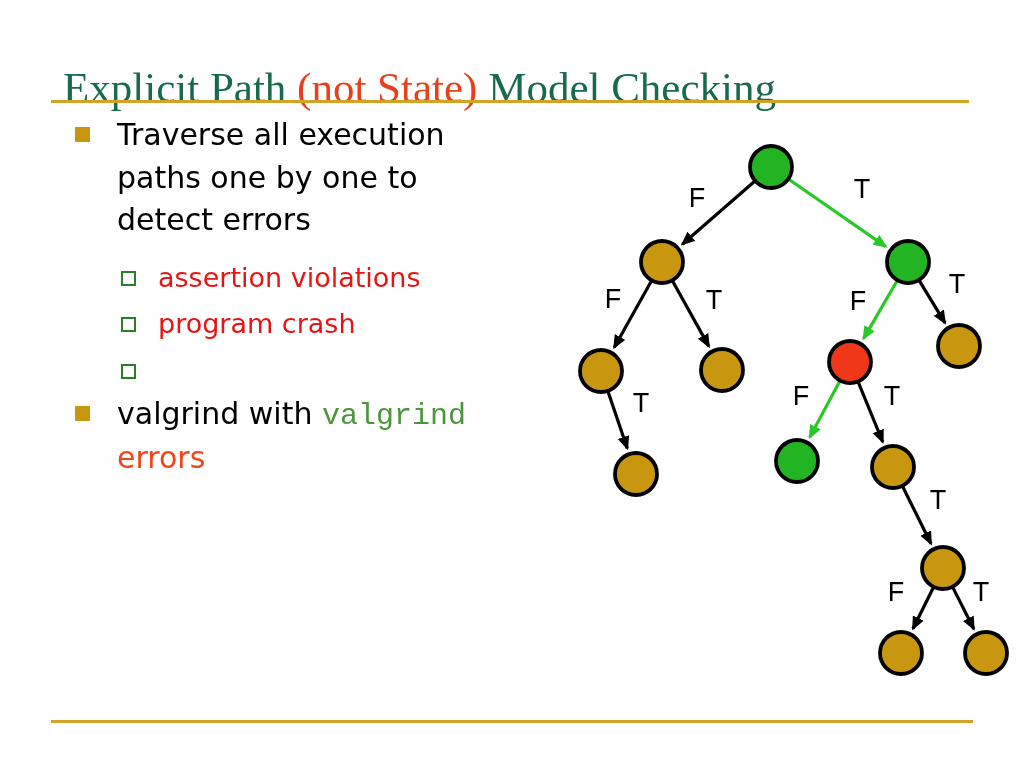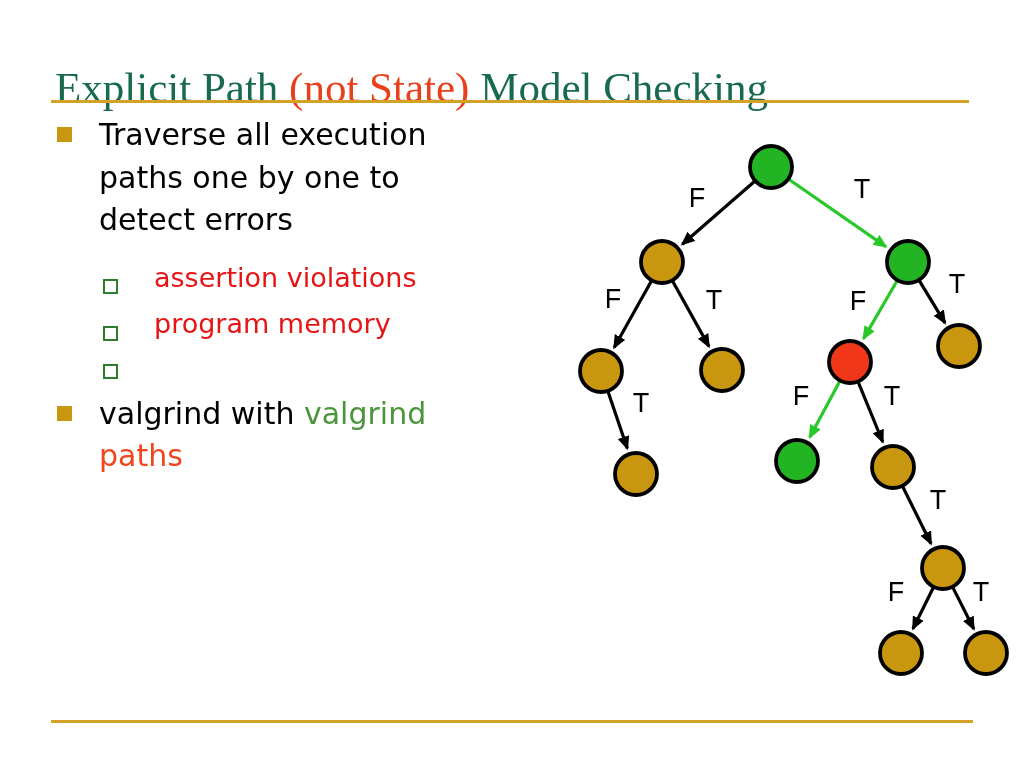--- a/index.html
+++ b/index.html
@@ -1,39 +1,39 @@
 <!DOCTYPE html>
 <html><head>
 <meta charset="utf-8">
 <style>
   html,body{margin:0;padding:0;background:#ffffff;}
   .slide{
     position:relative;width:1024px;height:768px;background:#ffffff;
     overflow:hidden;font-family:"DejaVu Sans",sans-serif;
   }
   .page-title{
-    position:absolute;left:55px;top:34px;
+    position:absolute;left:63px;top:34px;
     font-family:"Liberation Serif","DejaVu Serif",serif;
     font-size:43px;font-weight:400;white-space:nowrap;letter-spacing:0px;
   }
   .t-green{color:#176B4A;}
   .t-red{color:#E8401C;}
   .rule{position:absolute;height:3px;background:#D4A226;}
   .rule-top{left:51px;top:100px;width:918px;}
   .rule-bottom{left:51px;top:720px;width:922px;}
-  .body-text{position:absolute;left:57px;top:114px;width:430px;}
+  .body-text{position:absolute;left:75px;top:114px;width:430px;}
   .b-row{display:flex;align-items:flex-start;}
   .bullet-sq{flex:0 0 auto;width:15px;height:15px;background:#C8960F;margin-top:13px;margin-right:27px;}
   .b-text{font-size:30px;line-height:1.42;color:#000;}
   .pre{white-space:pre-line;}
   .sub-list{margin:20px 0 14px 46px;}
-  .sub-row{display:flex;align-items:flex-end;margin-bottom:14px;gap:14px;}
+  .sub-row{display:flex;align-items:flex-start;margin-bottom:14px;}
   .sub-sq{flex:0 0 auto;width:11px;height:11px;border:2px solid #2D7D2D;background:#fff;margin-top:9px;margin-right:22px;}
   .sub-text{font-size:27px;line-height:1.2;color:#E61414;}
-  .text-green{color:#4B963C;}
+  .text-green{color:#4B963C;font-family:Liberation Mono, monospace;}
   .text-orange{color:#F0461E;}
   .tree-svg{position:absolute;left:0;top:0;width:1024px;height:768px;}
 </style>
 </head>
 <body>
 
 <div class="slide">
 
   <h1 class="page-title"><span class="t-green">Explicit Path </span><span class="t-red">(not State)</span><span class="t-green"> Model Checking</span></h1>
 
@@ -48,32 +48,32 @@
 detect errors</span>
     </div>
 
     <div class="sub-list">
       <div class="sub-row">
         <span class="sub-sq"></span>
         <span class="sub-text">assertion violations</span>
       </div>
       <div class="sub-row">
         <span class="sub-sq"></span>
-        <span class="sub-text">program memory</span>
+        <span class="sub-text">program crash</span>
       </div>
       <div class="sub-row">
         <span class="sub-sq"></span>
       </div>
     </div>
 
     <div class="b-row">
       <span class="bullet-sq"></span>
       <span class="b-text">
         <div><span>valgrind with </span><span class="text-green">valgrind</span></div>
-        <div><span class="text-orange">paths</span></div>
+        <div><span class="text-orange">errors</span></div>
       </span>
     </div>
 
   </div>
 
   <svg class="tree-svg" viewBox="0 0 1024 768" xmlns="http://www.w3.org/2000/svg">
       <defs>
         <marker id="arrow-black" markerUnits="userSpaceOnUse" markerWidth="20" markerHeight="20" refX="12" refY="6" orient="auto">
           <path d="M0,0 L14,6 L0,12 Z" fill="#000000"></path>
         </marker>

